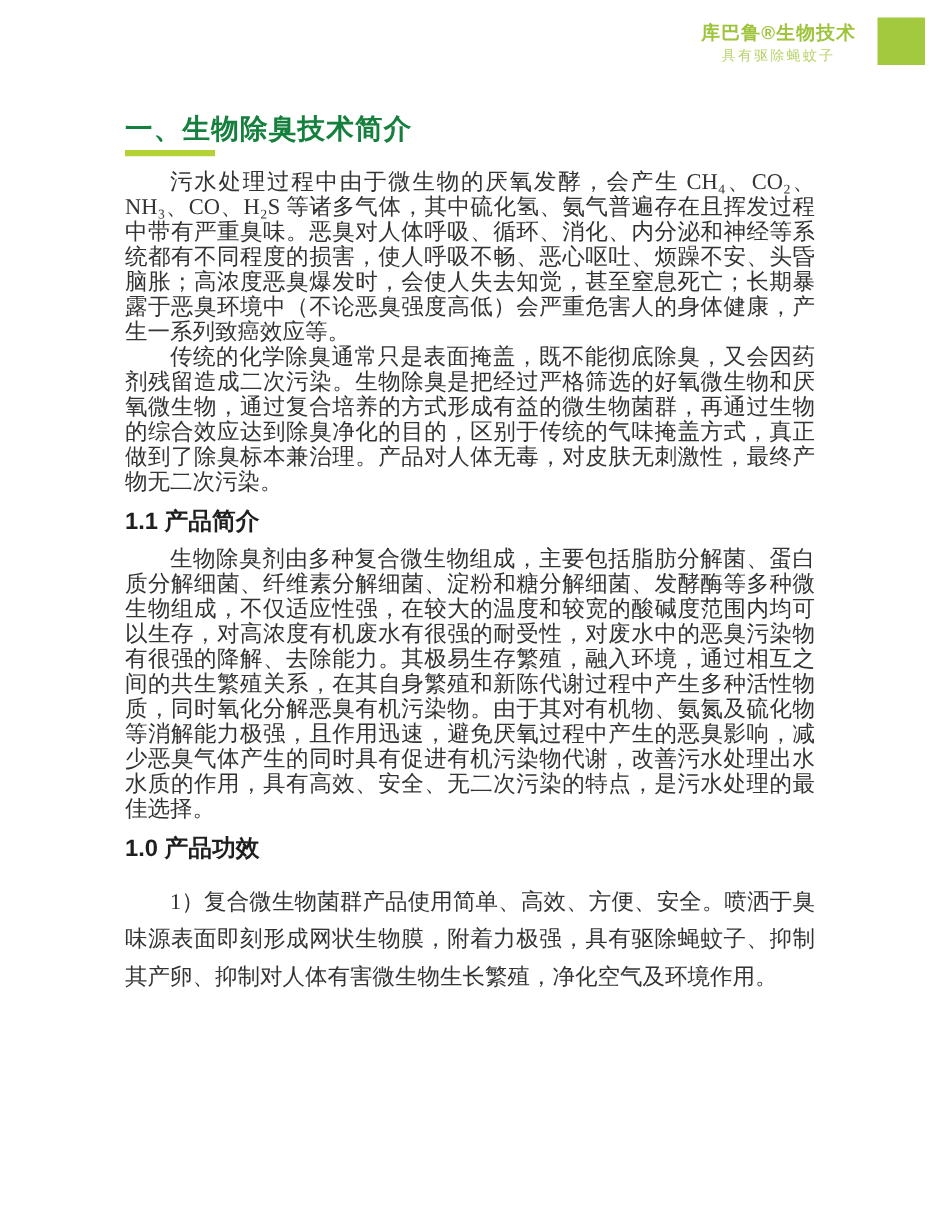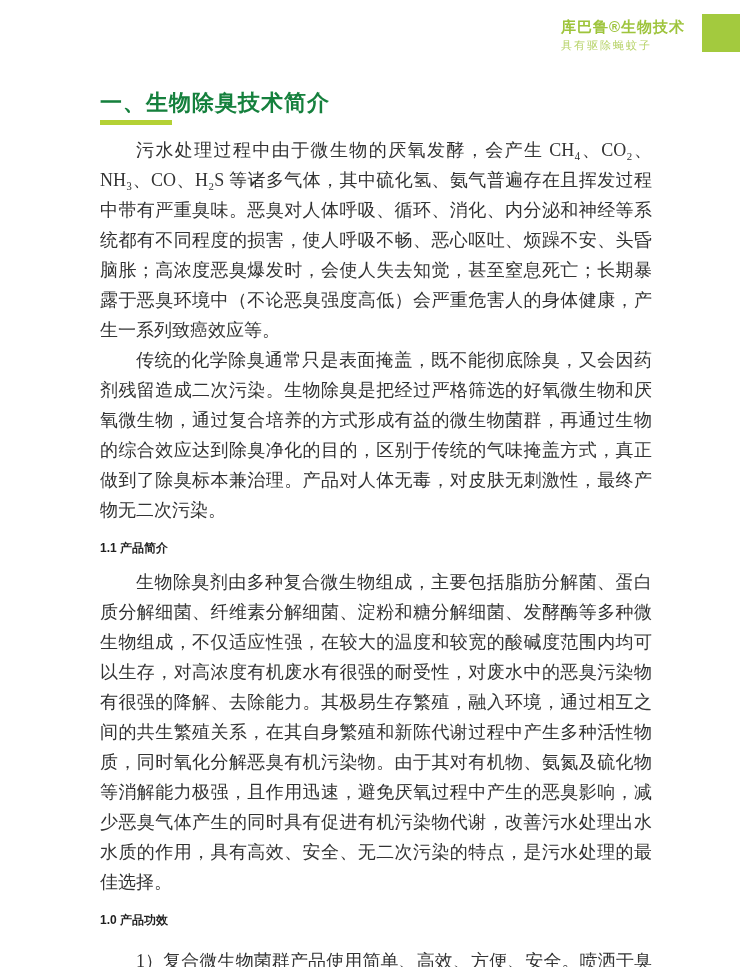--- a/index.html
+++ b/index.html
@@ -17,21 +17,21 @@
   }
   
   .header {
     position: absolute;
     top: 14px;
     right: 10px;
     display: flex;
     align-items: flex-start;
   }
   .header-text {
-    text-align: left;
+    text-align: center;
     margin-right: 17px;
     padding-top: 3px;
     font-family: "Liberation Sans", "DejaVu Sans", sans-serif;
   }
   .brand {
     font-size: 15px;
     font-weight: bold;
     color: #9ec43c;
     letter-spacing: 1px;
     line-height: 19px;
@@ -66,29 +66,29 @@
   }
   .title-underline {
     width: 72px;
     height: 5px;
     background: #b4d135;
     margin: 2px 0 10px 0;
   }
   .body-para {
     margin: 0;
     font-size: 18px;
-    line-height: 30px;
+    line-height: 20px;
     color: #333333;
     text-align: justify;
     text-indent: 2em;
   }
   .sub-heading {
     margin: 11px 0 7px 0;
     font-family: "Liberation Sans", "DejaVu Sans", sans-serif;
-    font-size: 12px;
+    font-size: 19px;
     font-weight: bold;
     color: #1f1f1f;
     line-height: 24px;
   }
   .list-para {
     margin: 14px 0 0 0;
     font-size: 18px;
     line-height: 30px;
     color: #333333;
     text-align: justify;

